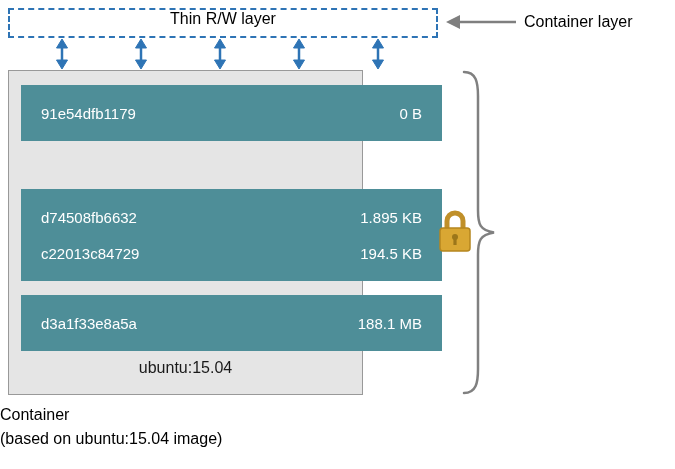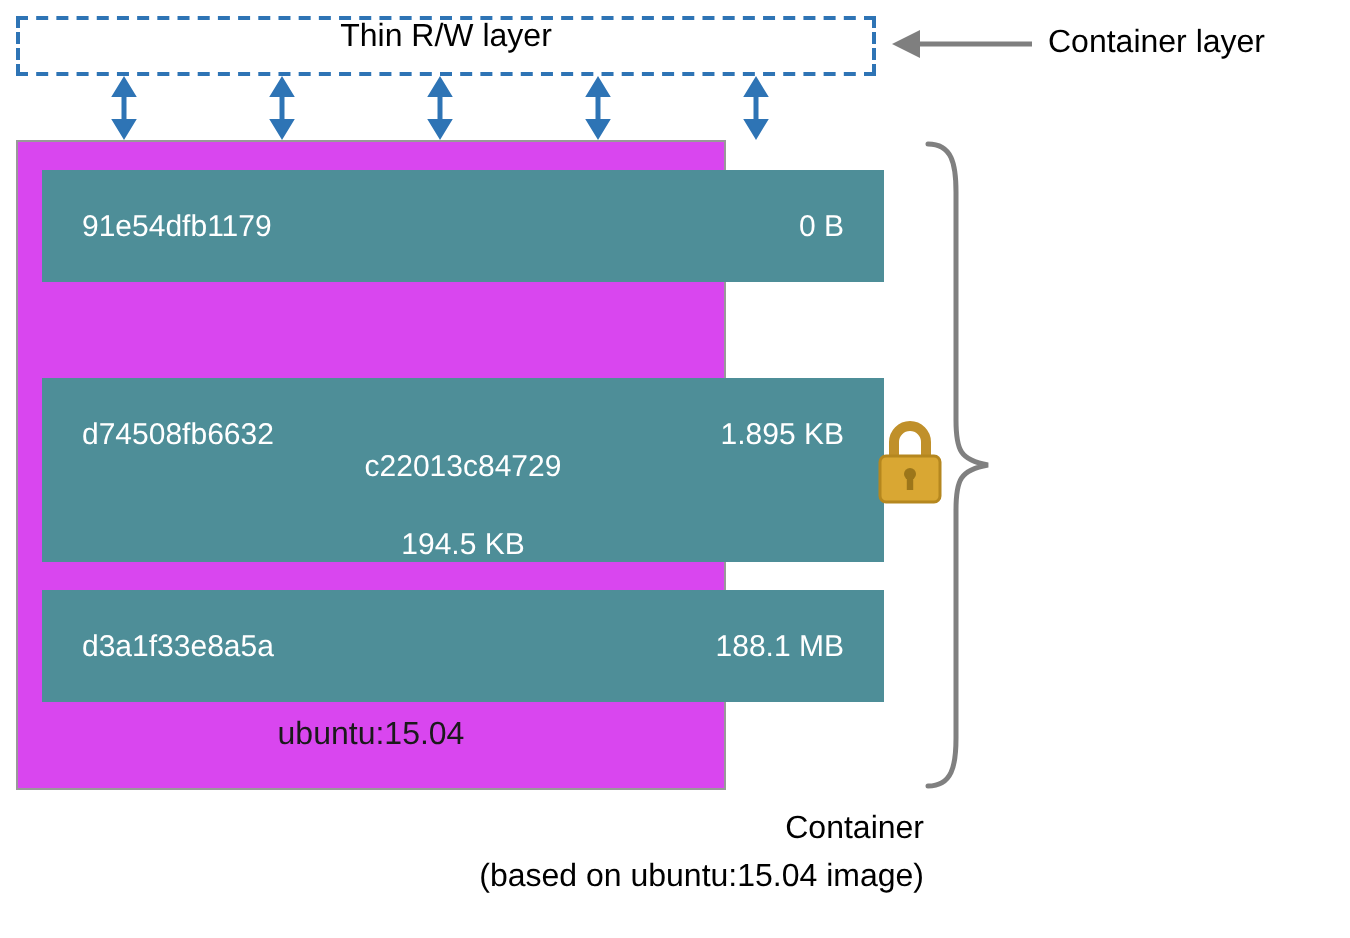--- a/index.html
+++ b/index.html
@@ -29,37 +29,37 @@
     position: absolute; left: 524px; top: 13px;
     font-size: 16px; white-space: nowrap;
   }
 
   .updown-arrows { position: absolute; left: 8px; top: 38px; }
 
   .main-box {
     position: absolute;
     left: 8px; top: 70px;
     width: 355px; height: 325px;
-    background: #d946ef;
+    background: #e5e5e5;
     border: 1px solid #999999;
   }
 
   .layer {
     position: absolute;
     left: 12px;
     width: 421px; height: 56px;
     background: #4e8e98;
     color: #ffffff;
     display: flex; align-items: center; justify-content: space-between;
     padding: 0 20px;
     font-size: 15px;
   }
   .layer-0 { top: 14px; }
   .layer-1 { top: 84px; margin-top: 34px; }
-  .layer-2 { top: 154px; flex-direction: column; }
+  .layer-2 { top: 154px; }
   .layer-3 { top: 224px; }
 
   .base-image-label {
     position: absolute;
     left: 0; top: 288px; width: 100%;
     text-align: center;
     font-size: 16px;
     color: #1a1a1a;
   }
 
@@ -67,21 +67,21 @@
 
   .brace { position: absolute; left: 460px; top: 70px; }
   .image-layers-label {
     position: absolute; left: 506px; top: 223px;
     font-size: 16px; white-space: nowrap;
   }
 
   .caption {
     position: absolute;
     left: 0; top: 403px; width: 462px;
-    text-align: right;
+    text-align: left;
     font-size: 16px;
     line-height: 24px;
   }
 </style>
 </head>
 <body>
 
 <div class="stage">
 
   <div class="thin-box">

